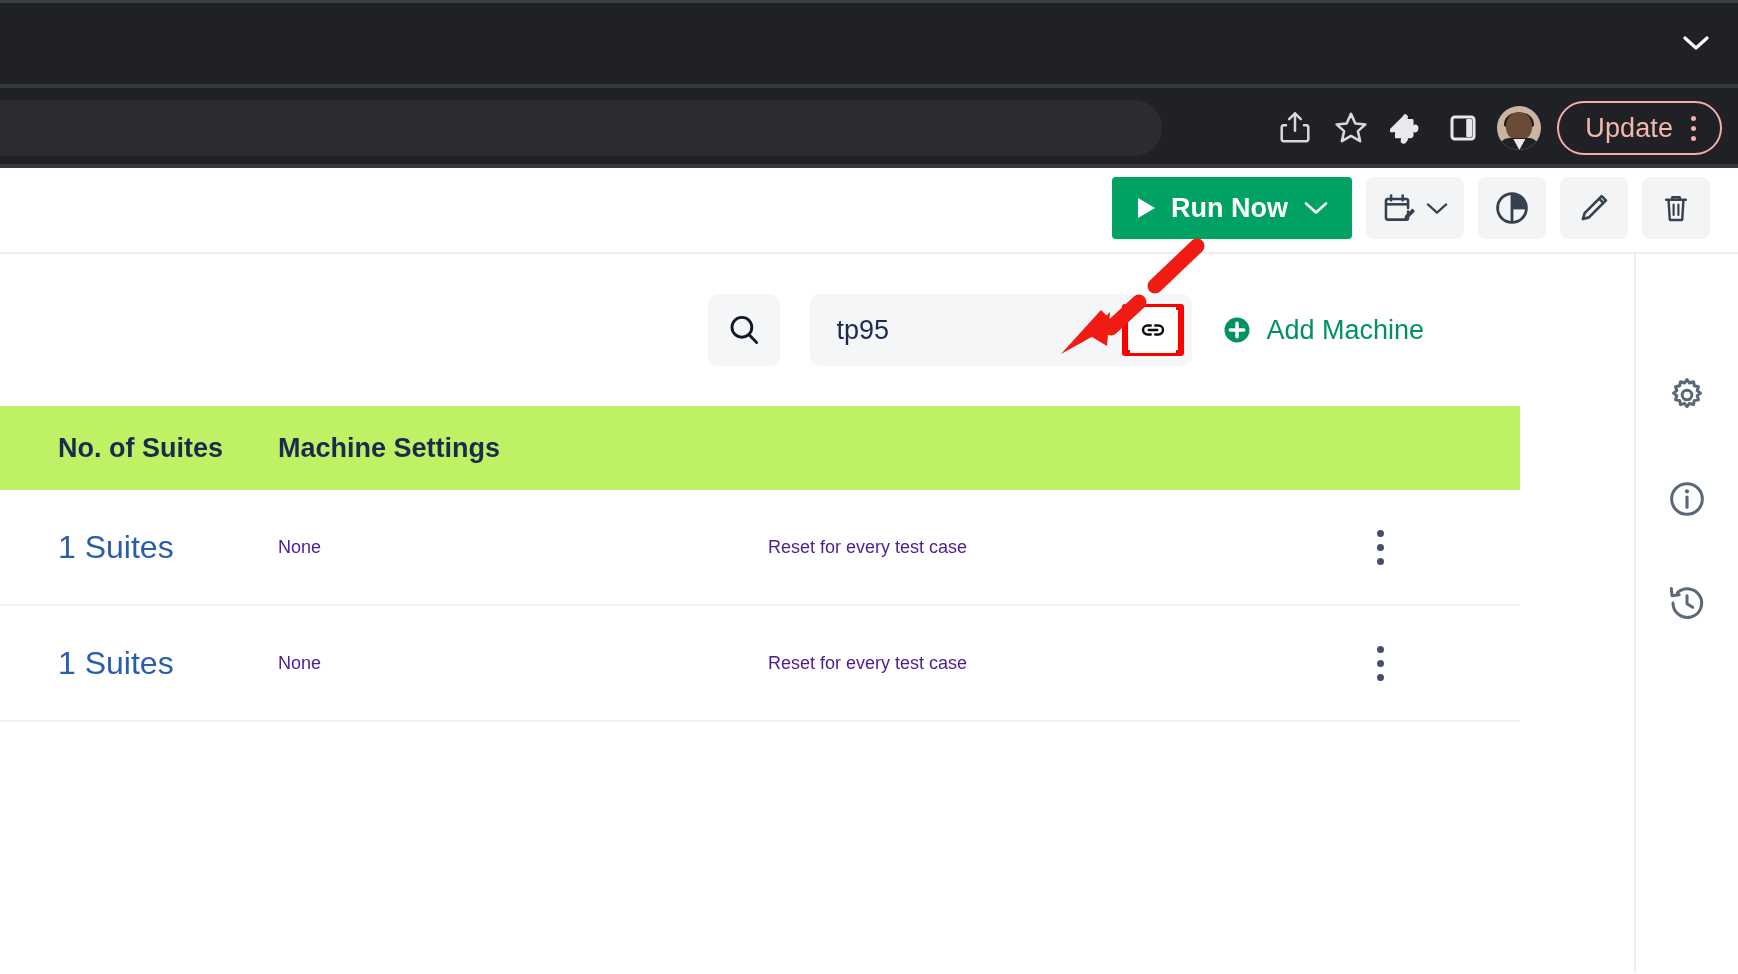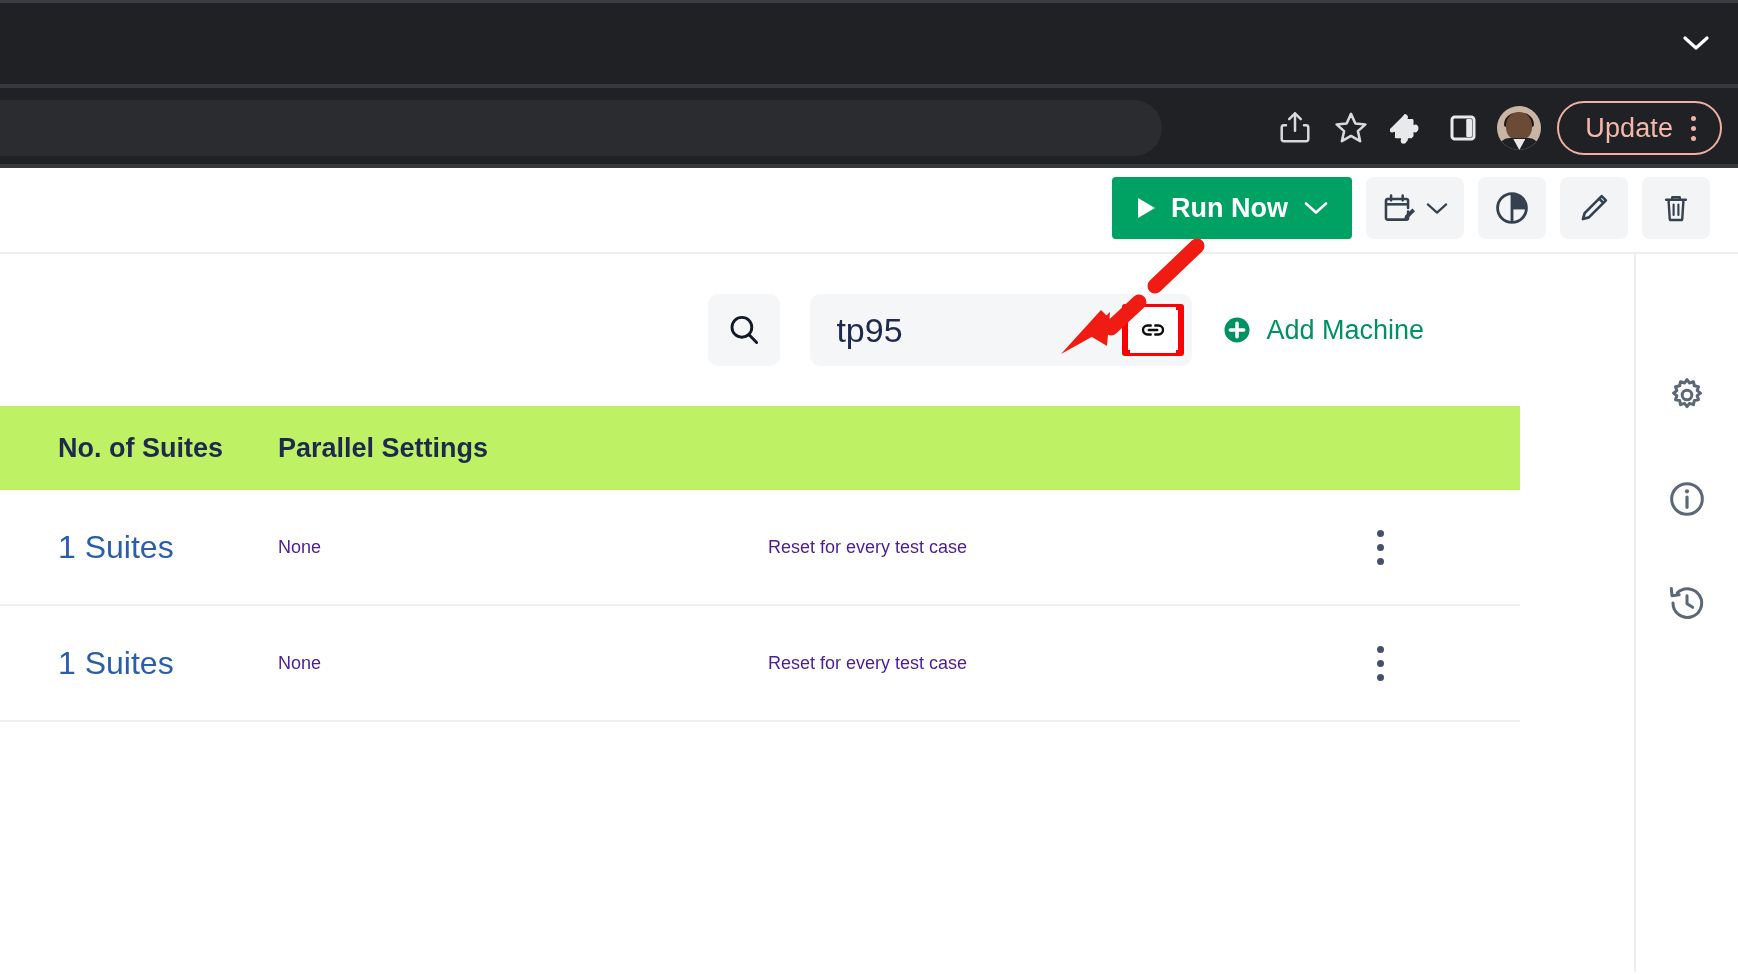--- a/index.html
+++ b/index.html
@@ -217,21 +217,21 @@
     width: 382px; height: 72px;
     background: #f5f6f8;
     border-radius: 10px;
     display: flex; align-items: center;
     justify-content: space-between;
     padding: 0 14px 0 26px;
     position: relative;
     cursor: text;
   }
   .search-value {
-    font-size: 34px;
+    font-size: 27px;
     color: #1d2a4d;
   }
   .link-icon-wrap {
     width: 46px; height: 46px;
     display: flex; align-items: center; justify-content: center;
     cursor: pointer;
     background: #ffffff;
   }
   .highlight-box {
     position: absolute;
@@ -461,21 +461,21 @@
             <path d="M12 6.6 V17.4 M6.6 12 H17.4" stroke="#ffffff" stroke-width="2.8" stroke-linecap="round"></path>
           </svg>
           <span>Add Machine</span>
         </div>
 
       </div>
 
       <div class="table">
         <div class="thead">
           <div class="th col-1">No. of Suites</div>
-          <div class="th col-3">Parallel Settings</div>
+          <div class="th col-3">Machine Settings</div>
           <div class="th col-4"></div>
         </div>
 
         <div class="trow">
           <div class="col-1">
             <span class="cell-link">1 Suites</span>
           </div>
           <div class="cell col-2">None</div>
           <div class="cell col-3">Reset for every test case</div>
           <div class="col-4">

